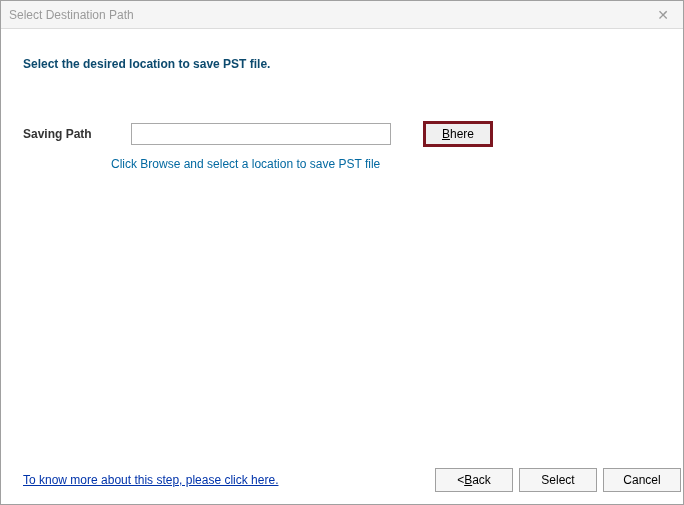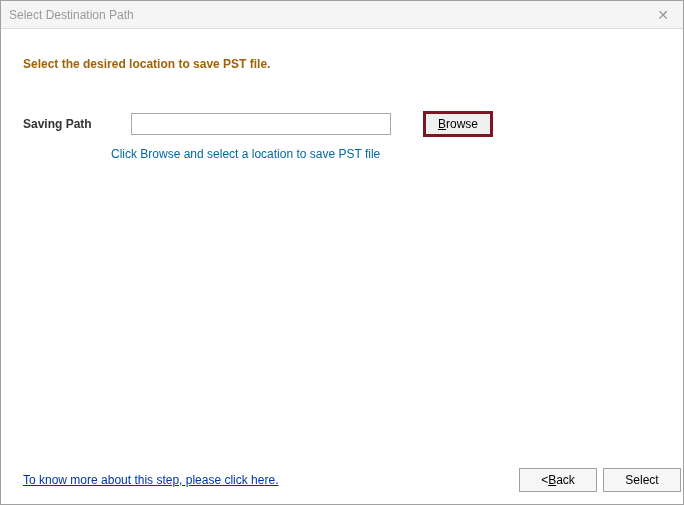--- a/index.html
+++ b/index.html
@@ -47,23 +47,23 @@
       font-size: 14px;
       cursor: pointer;
     }
     .content {
       flex: 1;
       padding: 28px 22px 0 22px;
       position: relative;
     }
     .instruction {
       font-weight: bold;
-      color: #a16207;
+      color: #0c4a6e;
       font-size: 12px;
-      margin-bottom: 40px;
+      margin-bottom: 50px;
     }
     .path-row {
       display: flex;
       align-items: center;
       gap: 32px;
       margin-bottom: 10px;
     }
     .path-label {
       font-weight: bold;
       color: #333;
@@ -144,31 +144,32 @@
   </div>
 
   <div class="content">
     <div class="instruction">Select the desired location to save PST file.</div>
 
     <div class="path-row">
       <span class="path-label">Saving Path</span>
       <input type="text" class="path-input" value="" style="">
       <button class="browse-btn">
           <span class="u">B</span>
-          <span>rowse</span>
+          <span>here</span>
         </button>
     </div>
 
     <div class="hint">Click Browse and select a location to save PST file</div>
   </div>
 
   <div class="footer">
     <a class="link">To know more about this step, please click here.</a>
     <div class="btn-group">
       <button class="wiz-btn">
           <span>&lt; </span>
           <span class="u">B</span>
           <span>ack</span>
         </button>
       <button class="wiz-btn">Select</button>
+      <button class="wiz-btn">Cancel</button>
     </div>
   </div>
 </div>
 
 </body></html>

